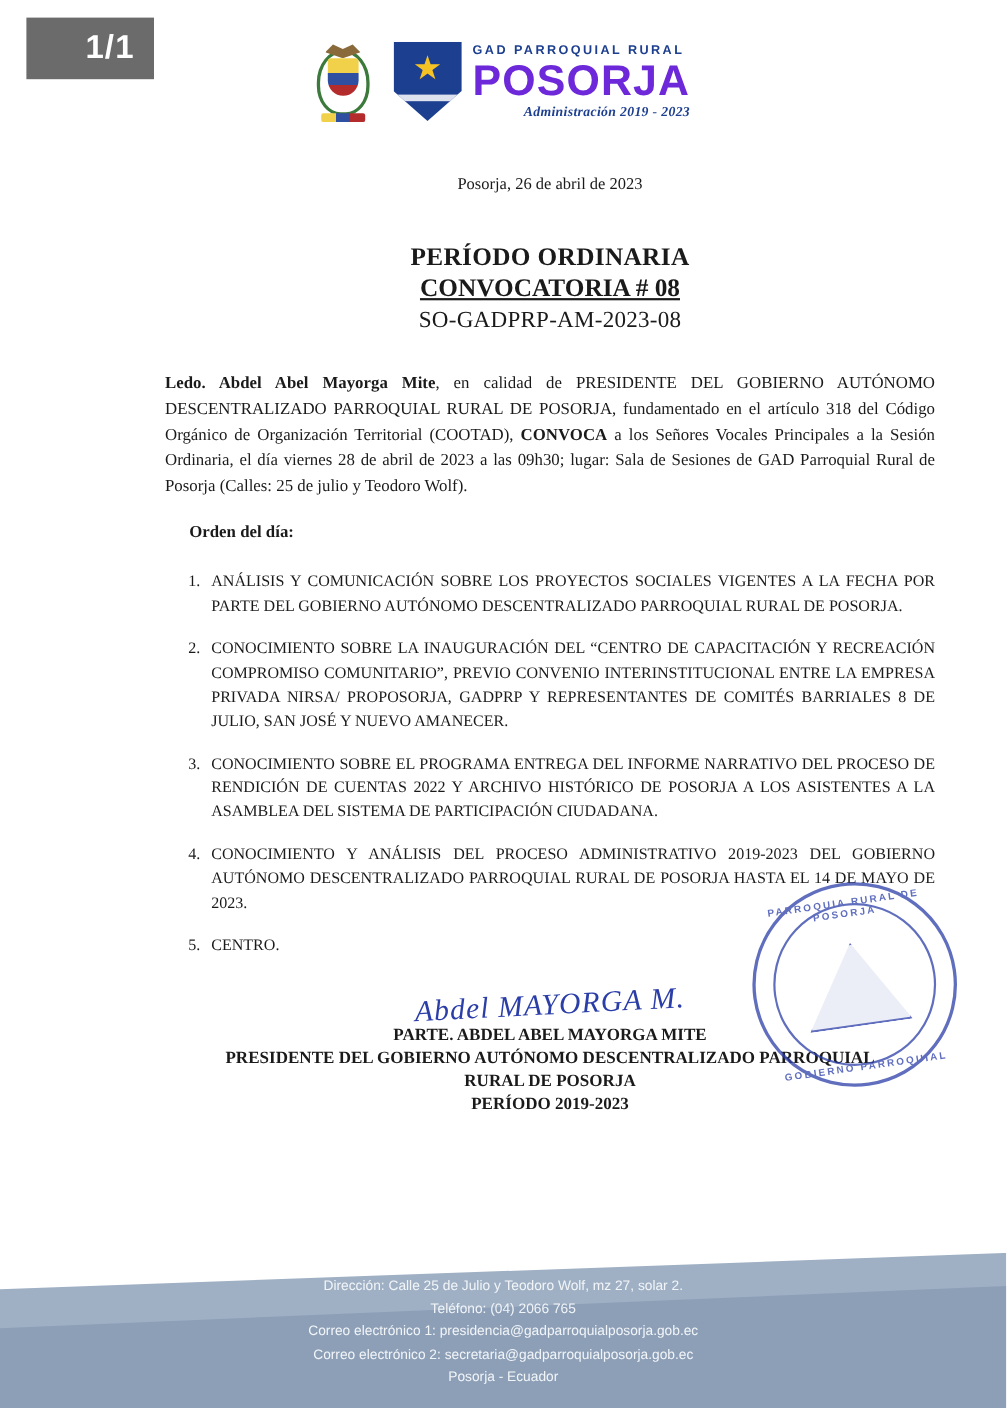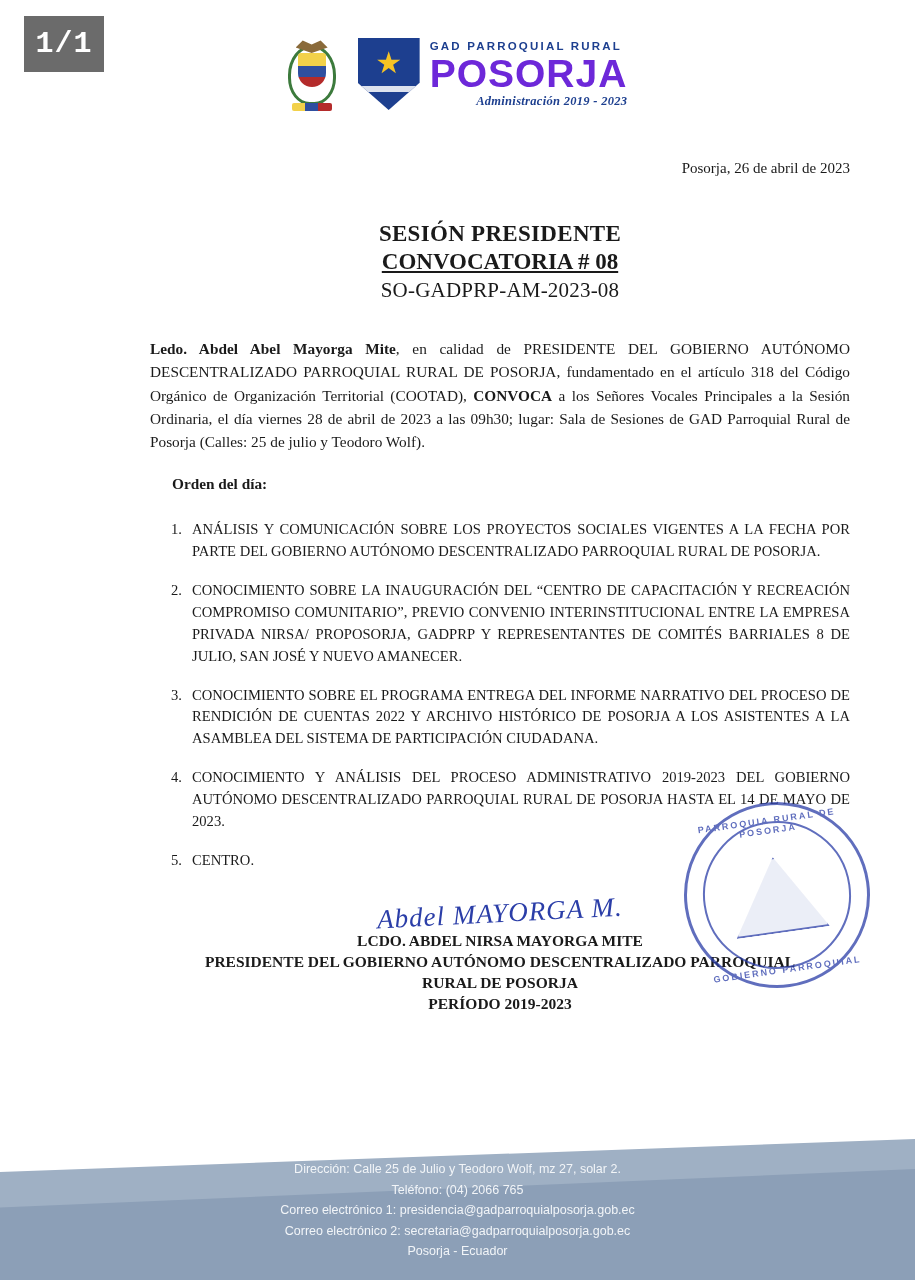--- a/index.html
+++ b/index.html
@@ -18,27 +18,28 @@
 
   
   .page-badge {
     position: absolute;
     left: 24px;
     top: 16px;
     width: 80px;
     height: 56px;
     background: #6b6b6b;
     color: #ffffff;
-    font-family: Liberation Mono, monospace;
+    font-family: Liberation Sans, sans-serif;
     font-size: 30px;
     font-weight: bold;
     display: flex;
     align-items: center;
     justify-content: center;
     letter-spacing: 1px;
+    padding-left: 36px;
   }
 
   
   .header {
     position: absolute;
     left: 0;
     top: 26px;
     width: 915px;
     height: 96px;
     display: flex;
@@ -137,21 +138,21 @@
   }
 
   
   .doc {
     position: absolute;
     left: 150px;
     top: 160px;
     width: 700px;
   }
   .date-line {
-    text-align: right;
+    text-align: center;
     font-size: 15px;
     margin-bottom: 44px;
   }
   .titles {
     text-align: center;
     margin-bottom: 34px;
   }
   .t1 {
     font-size: 23px;
     font-weight: bold;
@@ -332,21 +333,21 @@
       <div class="gad-sub">Administración 2019 - 2023</div>
     </div>
   </div>
 </div>
 
 <div class="doc">
 
   <div class="date-line">Posorja, 26 de abril de 2023</div>
 
   <div class="titles">
-    <div class="t1">SESIÓN PRESIDENTE</div>
+    <div class="t1">PERÍODO ORDINARIA</div>
     <div class="t2">CONVOCATORIA # 08</div>
     <div class="t3">SO-GADPRP-AM-2023-08</div>
   </div>
 
   <p class="para">
     <b>Ledo. Abdel Abel Mayorga Mite</b><span>, en calidad de PRESIDENTE DEL GOBIERNO AUTÓNOMO DESCENTRALIZADO PARROQUIAL RURAL DE POSORJA, fundamentado en el artículo 318 del Código Orgánico de Organización Territorial (COOTAD), </span><b>CONVOCA</b><span> a los Señores Vocales Principales a la Sesión Ordinaria, el día viernes 28 de abril de 2023 a las 09h30; lugar: Sala de Sesiones de GAD Parroquial Rural de Posorja (Calles: 25 de julio y Teodoro Wolf).</span>
   </p>
 
   <div class="orden">Orden del día:</div>
 
@@ -374,21 +375,21 @@
   </ol>
 
   <div class="sign-area">
     <div class="stamp">
       <div class="inner"></div>
       <div class="tri"></div>
       <div class="txt-top">PARROQUIA RURAL DE POSORJA</div>
       <div class="txt-bot">GOBIERNO PARROQUIAL</div>
     </div>
     <div class="signature">Abdel MAYORGA M.</div>
-    <div class="sign-name">LCDO. ABDEL NIRSA MAYORGA MITE</div>
+    <div class="sign-name">PARTE. ABDEL ABEL MAYORGA MITE</div>
     <div class="sign-line2">PRESIDENTE DEL GOBIERNO AUTÓNOMO DESCENTRALIZADO PARROQUIAL</div>
     <div class="sign-line2">RURAL DE POSORJA</div>
     <div class="sign-line2">PERÍODO 2019-2023</div>
   </div>
 </div>
 
 <div class="footer">
   <div class="wave1"></div>
   <div class="wave2"></div>
   <div class="ftext">

